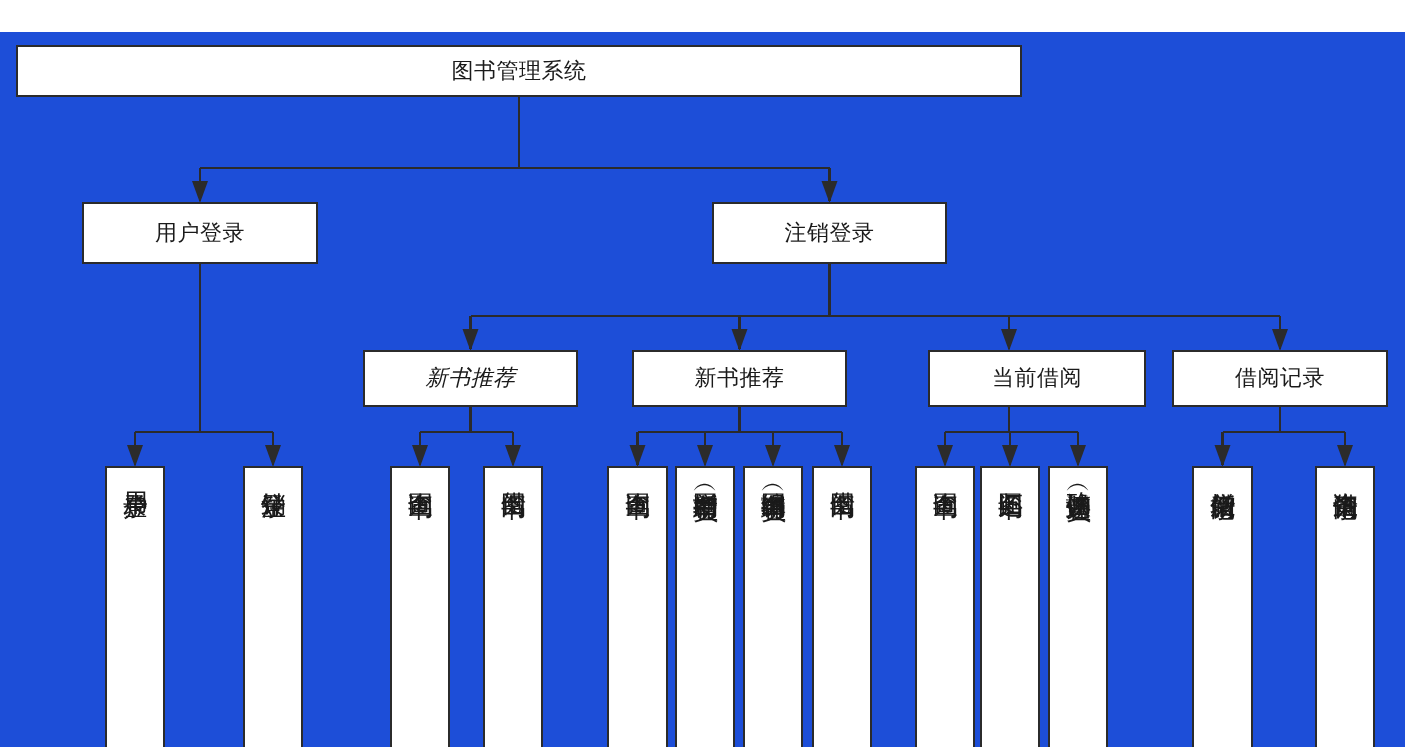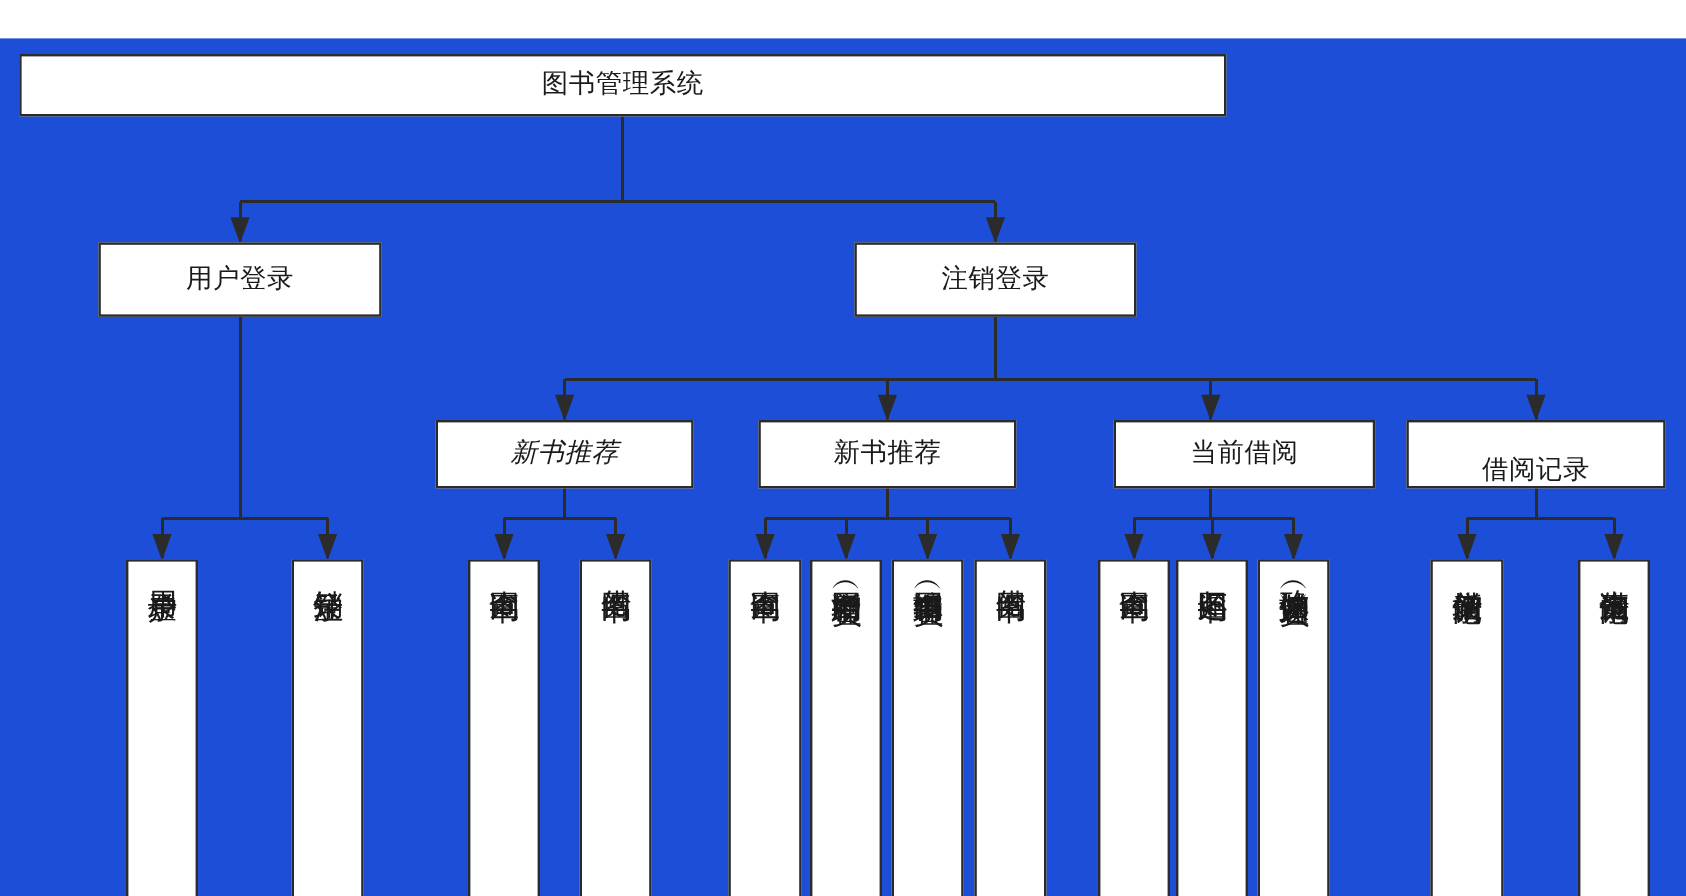--- a/index.html
+++ b/index.html
@@ -145,21 +145,21 @@
       </div>
       <div class="node horiz" id="node-new-book-rec" style="left: 363px; top: 318px; width: 215px; height: 57px; font-style: italic;">
         <span class="label">新书推荐</span>
       </div>
       <div class="node horiz" id="node-book-borrow" style="left: 632px; top: 318px; width: 215px; height: 57px;">
         <span class="label">新书推荐</span>
       </div>
       <div class="node horiz" id="node-current-borrow" style="left: 928px; top: 318px; width: 218px; height: 57px;">
         <span class="label">当前借阅</span>
       </div>
-      <div class="node horiz" id="node-borrow-record" style="left: 1172px; top: 318px; width: 216px; height: 57px; align-items: flex-end;">
+      <div class="node horiz" id="node-borrow-record" style="left: 1172px; top: 318px; width: 216px; height: 57px;">
         <span class="label">借阅记录</span>
       </div>
       <div class="node vert" id="node-leaf-user-login" style="left: 105px; top: 434px; width: 60px; height: 301px;">
         <span class="label">用户登录</span>
       </div>
       <div class="node vert" id="node-leaf-user-logout" style="left: 243px; top: 434px; width: 60px; height: 301px;">
         <span class="label">注销登录</span>
       </div>
       <div class="node vert" id="node-leaf-query-book-1" style="left: 390px; top: 434px; width: 60px; height: 301px;">
         <span class="label">查询图书</span>

